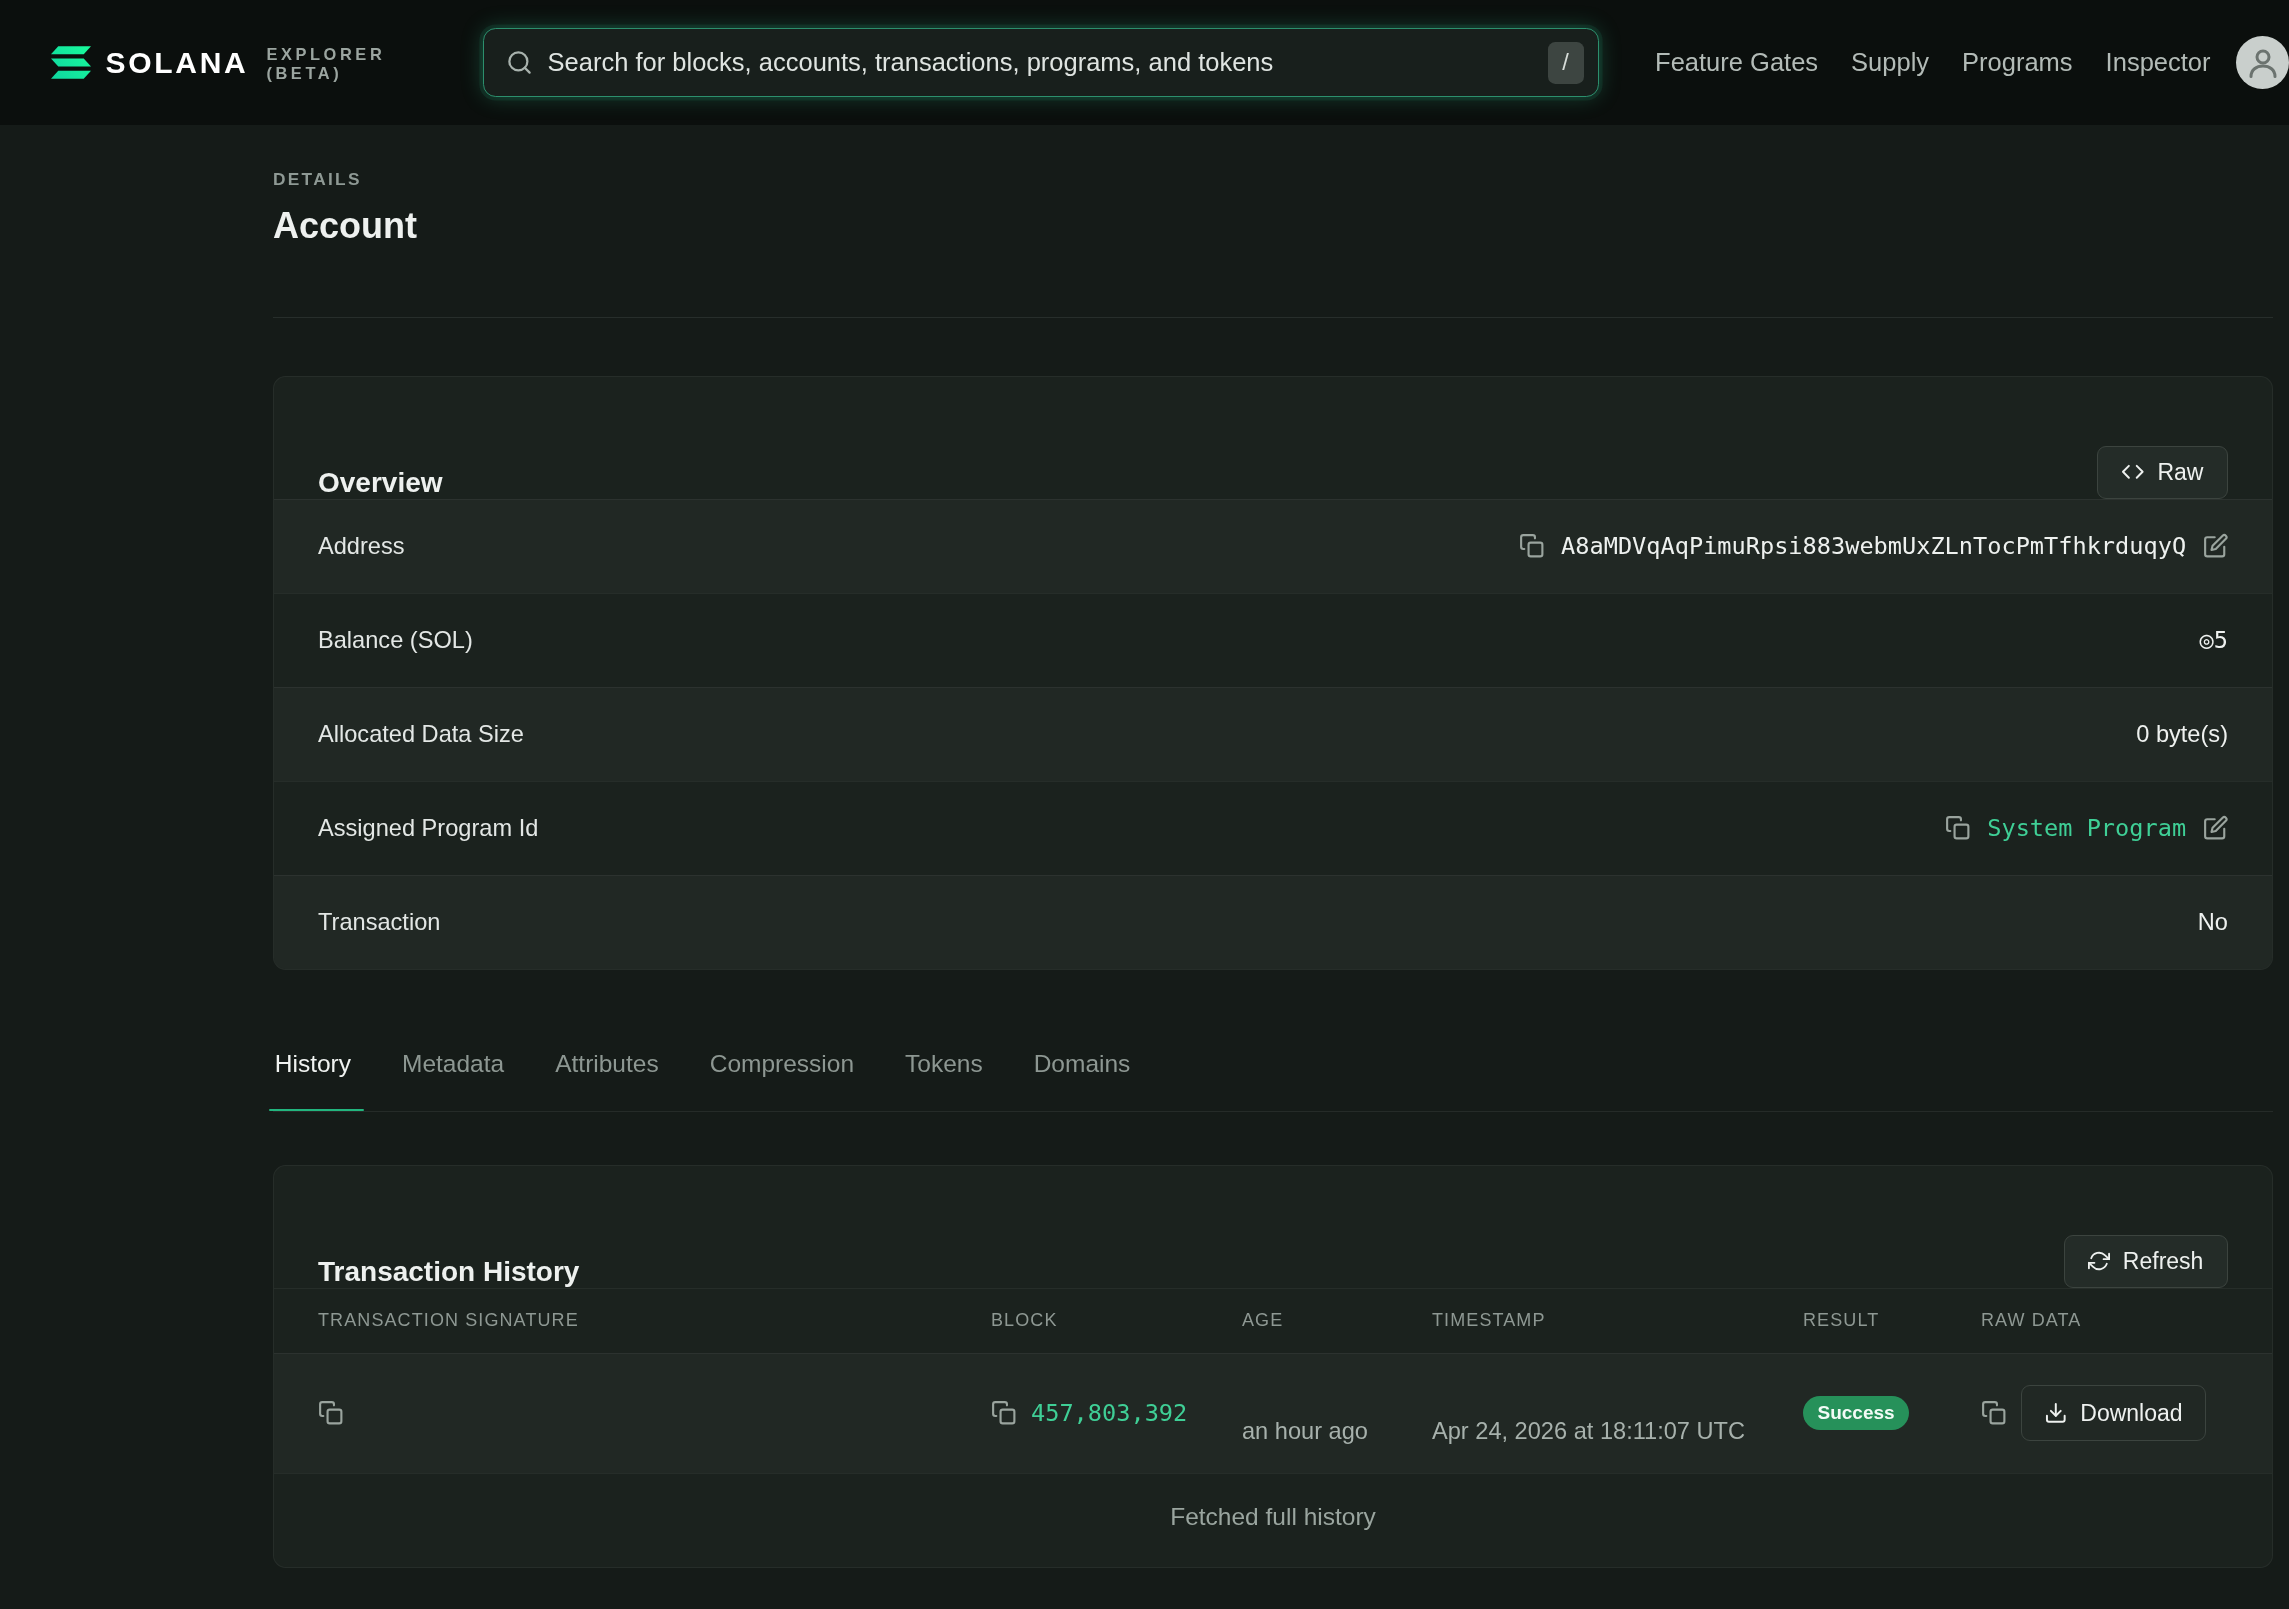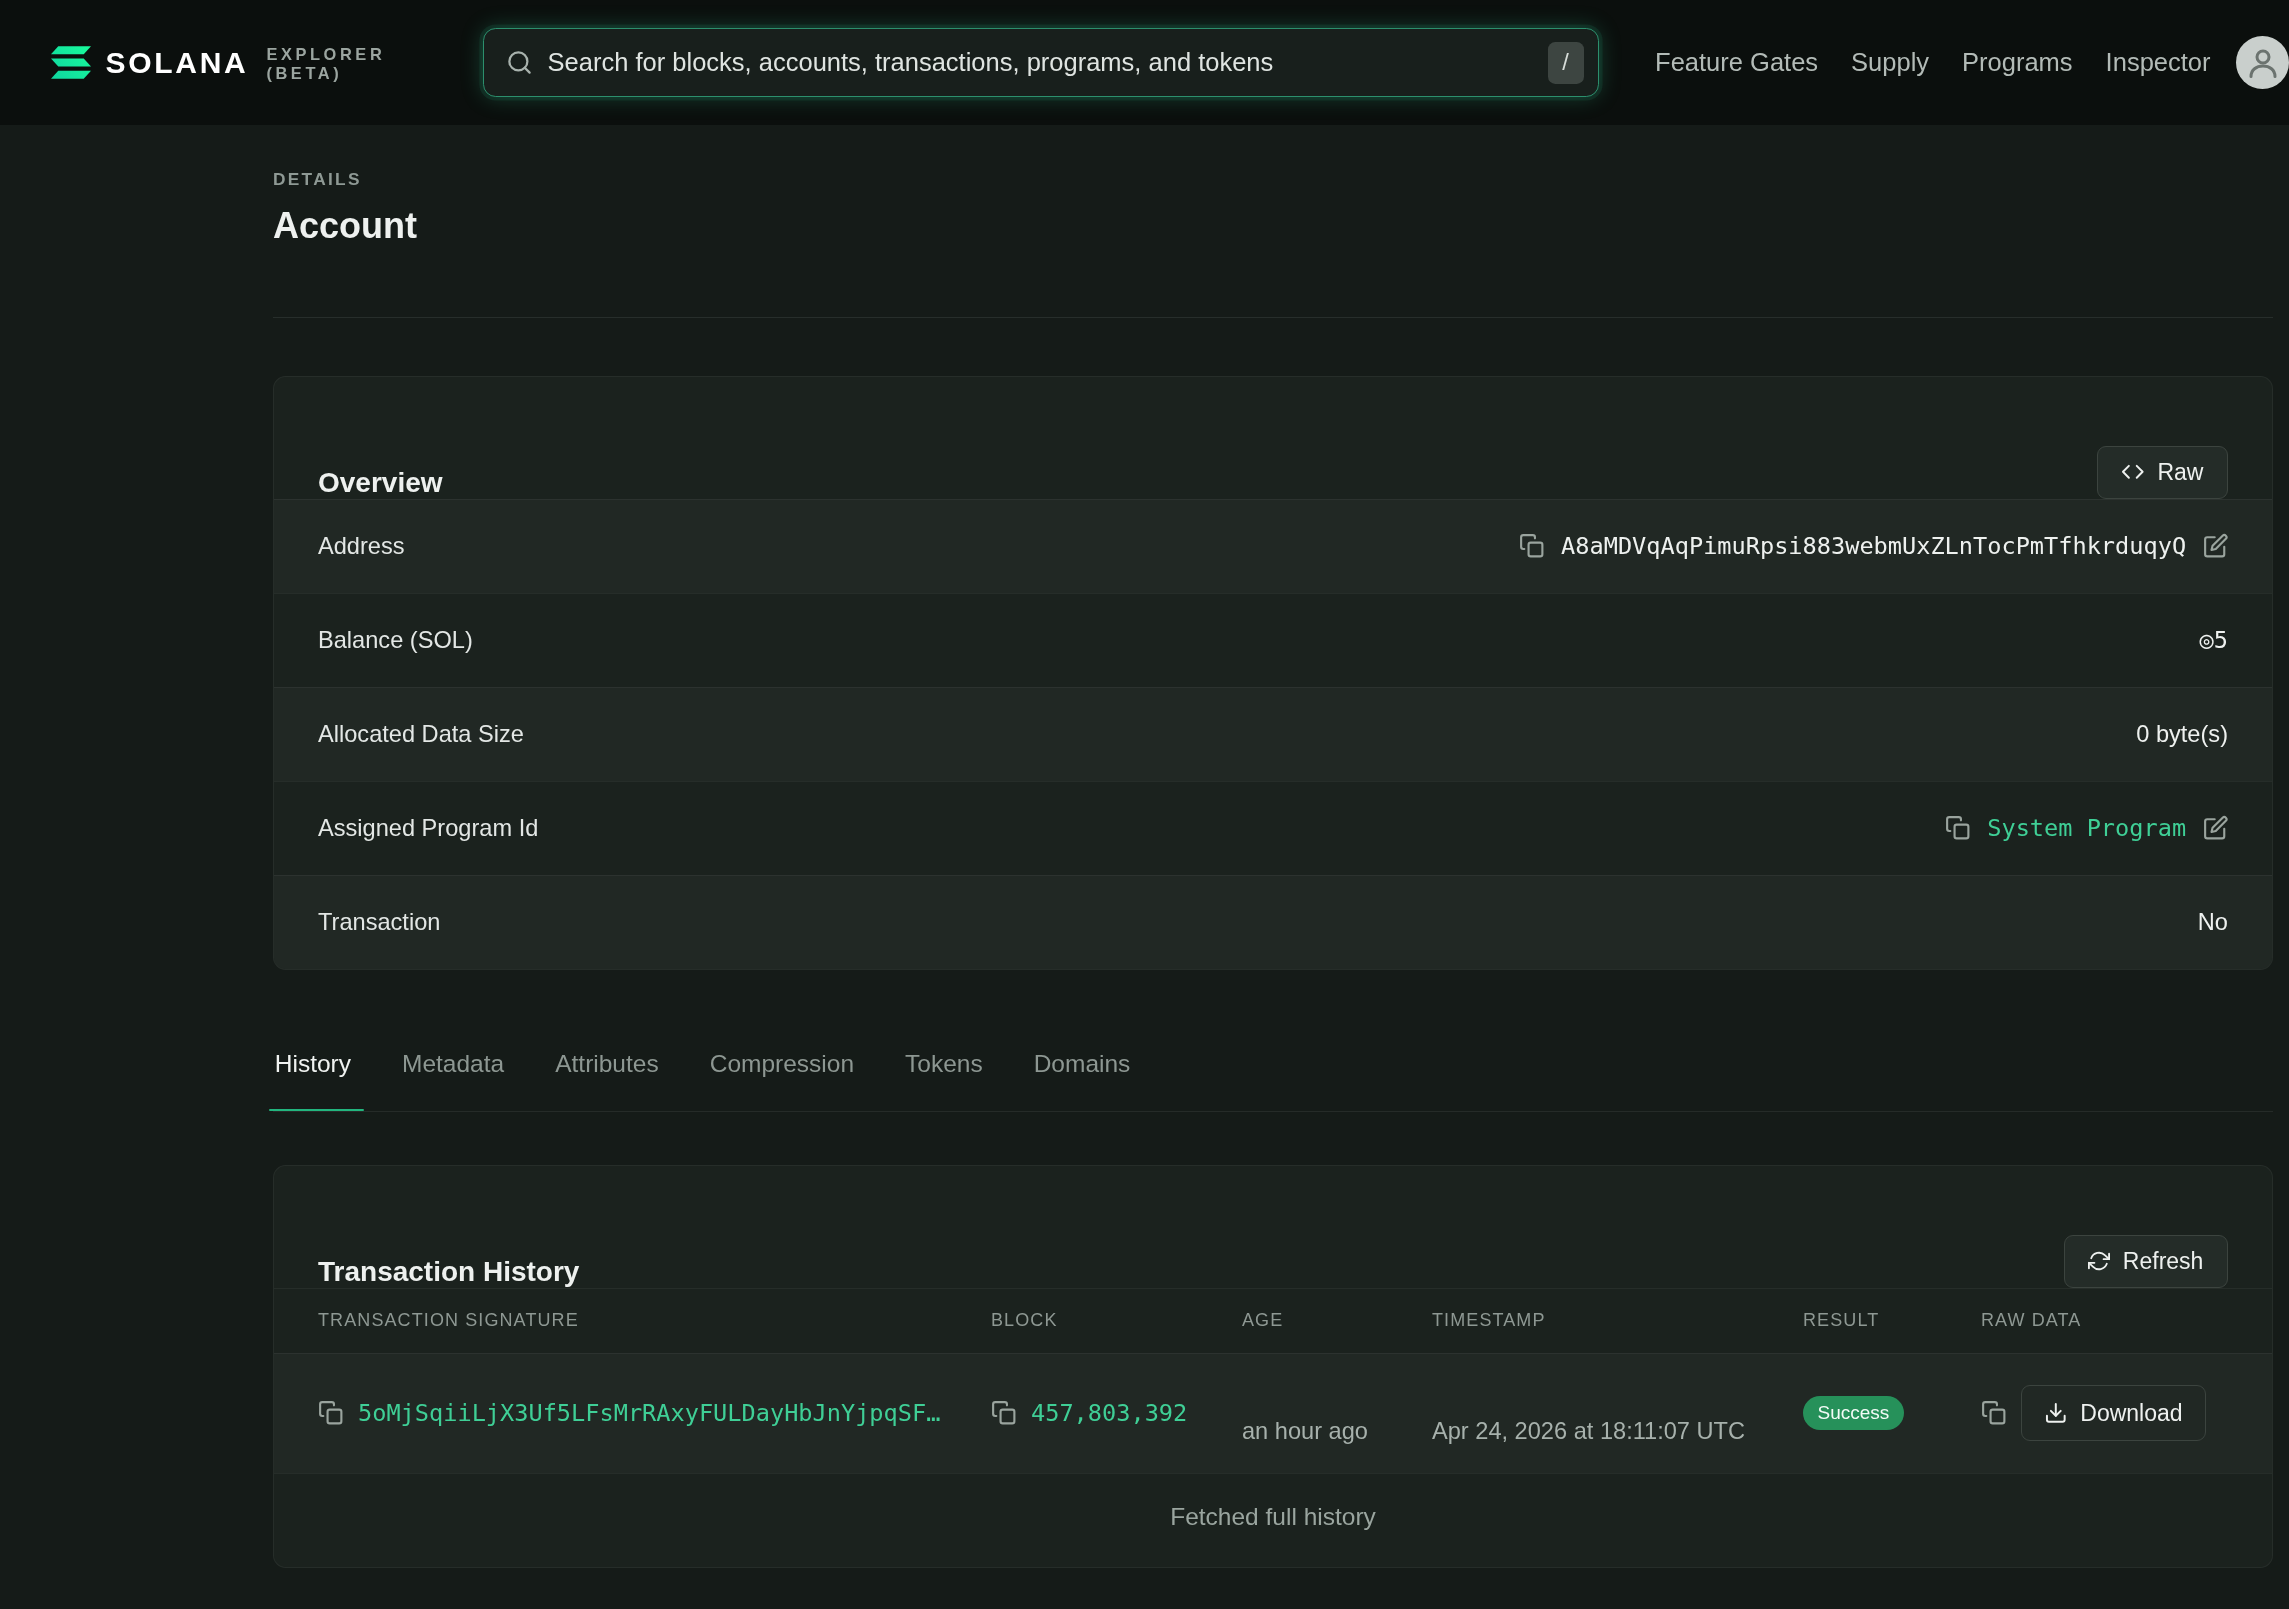--- a/index.html
+++ b/index.html
@@ -145,21 +145,21 @@
     background: rgba(255,255,255,0.028);
   }
   .cell { display: flex; align-items: center; gap: 14.5px; min-width: 0; }
   .cell .mono { font-size: 23.6px; }
   .cell.text { font-size: 23.6px; color: #a7b1ac; margin-top: 36px; }
   .sig-link { overflow: hidden; white-space: nowrap; }
   .badge {
     display: inline-block;
     background: #26915a; color: #f2fbf6;
     border-radius: 17px; padding: 6.4px 14.5px;
-    font-size: 19px; font-weight: 400;
+    font-size: 19px; font-weight: 700;
   }
   .btn.download { height: 56px; padding: 0 22px; background: #212824; }
   .tfoot {
     border-top: 0.9px solid rgba(255,255,255,0.05);
     text-align: center; padding: 29px 0 36px;
     font-size: 24.5px; color: #9aa59f;
   }
   svg { flex: none; }
 </style>
 </head>
@@ -315,21 +315,20 @@
     </div>
 
     <div class="tgrid trow">
       <div class="cell">
         <button class="icon-btn">
           <svg width="25.5" height="25.5" viewBox="0 0 24 24" fill="none" stroke="currentColor" stroke-width="2" stroke-linecap="round" stroke-linejoin="round">
               <rect x="9" y="9" width="13" height="13" rx="2"></rect>
               <path d="M5 15H4a2 2 0 0 1-2-2V4a2 2 0 0 1 2-2h9a2 2 0 0 1 2 2v1"></path>
             </svg>
         </button>
-        <a class="mono green-link sig-link">5oMjSqiiLjX3Uf5LFsMrRAxyFULDayHbJnYjpqSF…</a>
       </div>
       <div class="cell">
         <button class="icon-btn">
           <svg width="25.5" height="25.5" viewBox="0 0 24 24" fill="none" stroke="currentColor" stroke-width="2" stroke-linecap="round" stroke-linejoin="round">
               <rect x="9" y="9" width="13" height="13" rx="2"></rect>
               <path d="M5 15H4a2 2 0 0 1-2-2V4a2 2 0 0 1 2-2h9a2 2 0 0 1 2 2v1"></path>
             </svg>
         </button>
         <a class="mono green-link">457,803,392</a>
       </div>

